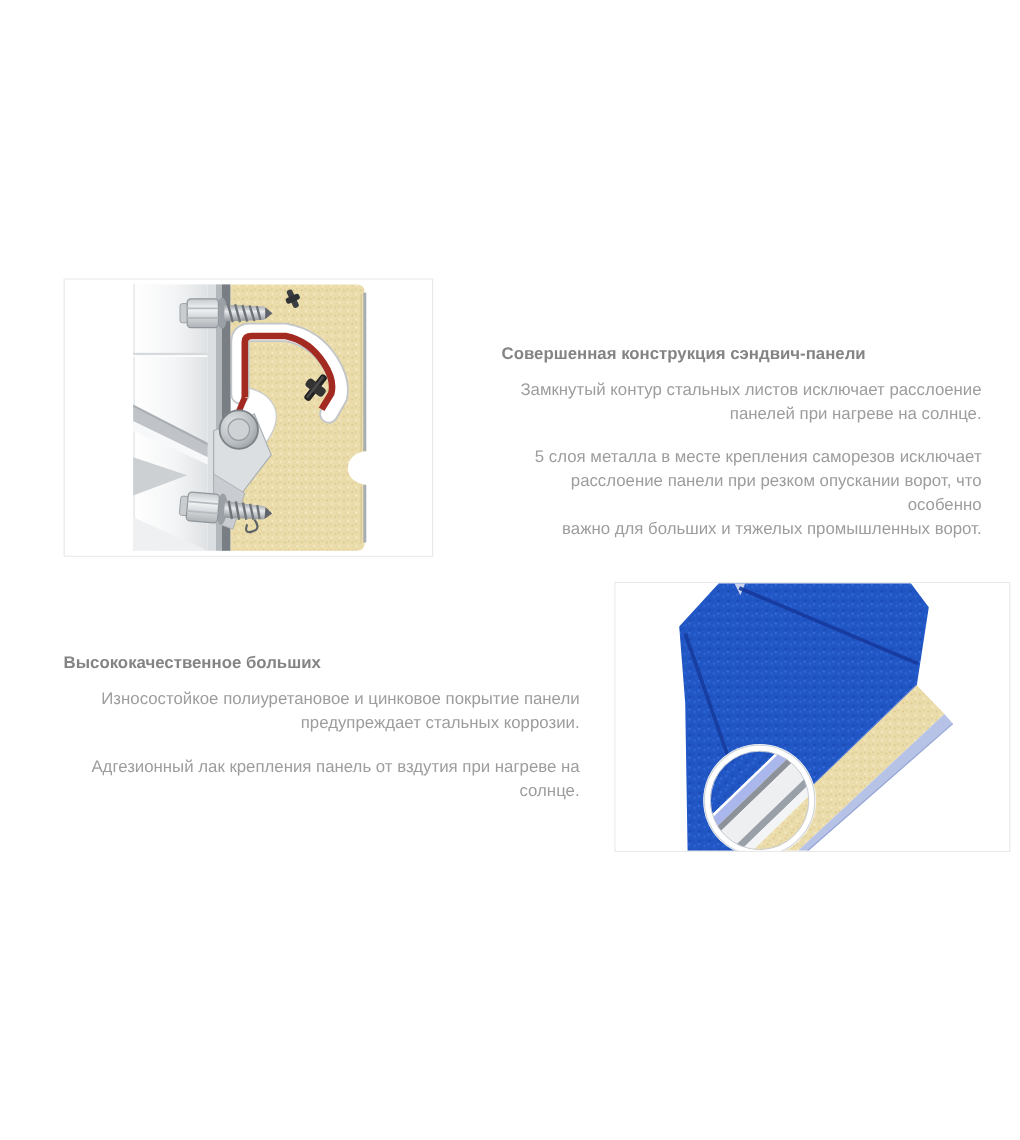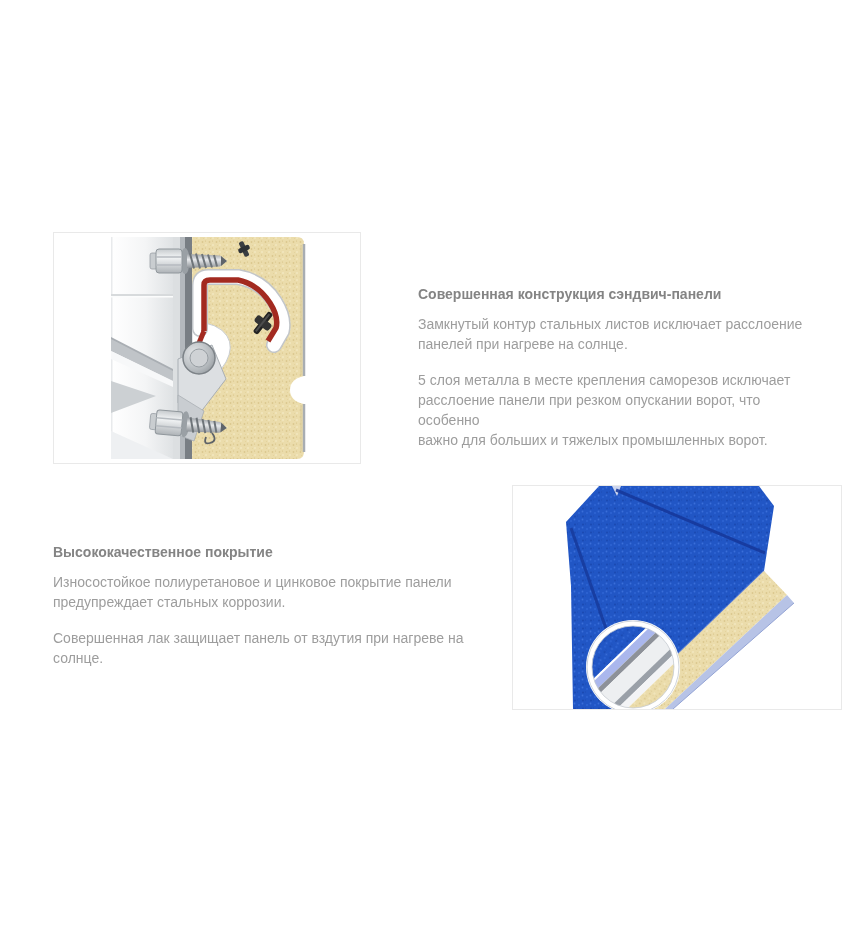--- a/index.html
+++ b/index.html
@@ -6,21 +6,21 @@
   .page{
     position:relative;width:850px;height:950px;background:#ffffff;
     font-family:"Liberation Sans","DejaVu Sans",sans-serif;overflow:hidden;
   }
   .img-box{position:absolute;border:1px solid #e9e9e9;background:#ffffff;box-sizing:content-box;}
   .box-construction{left:53px;top:232px;width:306px;height:230px;}
   .box-coating{left:512px;top:485px;width:328px;height:223px;}
   .img-box svg{display:block;}
   .text-block{position:absolute;color:#9d9d9d;font-size:14px;line-height:20px;}
   .text-block h3{font-size:14px;line-height:20px;color:#848484;font-weight:bold;margin:0 0 10px 0;}
-  .text-block p{margin:0 0 16px 0;white-space:pre-line;}
+  .text-block p{margin:0 0 16px 0;white-space:pre-line;text-align:right;}
   .construction-text{left:418px;top:284px;width:400px;}
   .coating-text{left:53px;top:542px;width:430px;}
 </style>
 </head>
 <body>
 
 <div class="page">
 
   <div class="img-box box-construction">
     <svg viewBox="0 0 306 230" width="306" height="230">
@@ -121,24 +121,24 @@
   <section class="text-block construction-text">
     <h3>Совершенная конструкция сэндвич-панели</h3>
     <p>Замкнутый контур стальных листов исключает расслоение
 панелей при нагреве на солнце.</p>
     <p>5 слоя металла в месте крепления саморезов исключает
 расслоение панели при резком опускании ворот, что особенно
 важно для больших и тяжелых промышленных ворот.</p>
   </section>
 
   <section class="text-block coating-text">
-    <h3>Высококачественное покрытие</h3>
+    <h3>Высококачественное больших</h3>
     <p>Износостойкое полиуретановое и цинковое покрытие панели
 предупреждает стальных коррозии.</p>
-    <p>Совершенная лак защищает панель от вздутия при нагреве на
+    <p>Адгезионный лак крепления панель от вздутия при нагреве на
 солнце.</p>
   </section>
 
   <div class="img-box box-coating">
     <svg viewBox="0 0 328 223" width="328" height="223">
       <defs>
         <pattern id="blueT" width="8" height="8" patternUnits="userSpaceOnUse">
           <rect width="8" height="8" fill="#2156c5"></rect>
           <circle cx="2" cy="3" r="1.1" fill="#2d63d3"></circle>
           <circle cx="6" cy="6.5" r="1" fill="#1a49b0"></circle>

